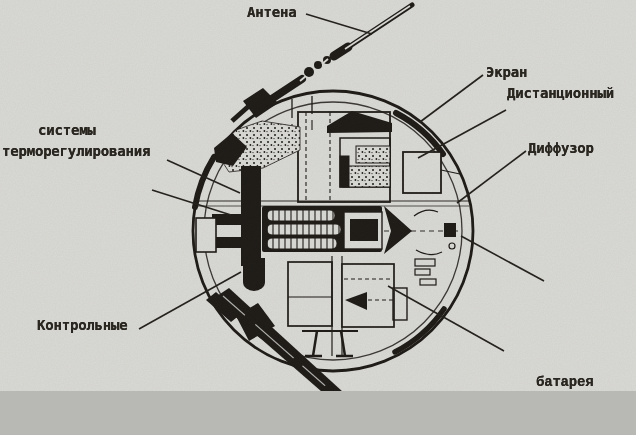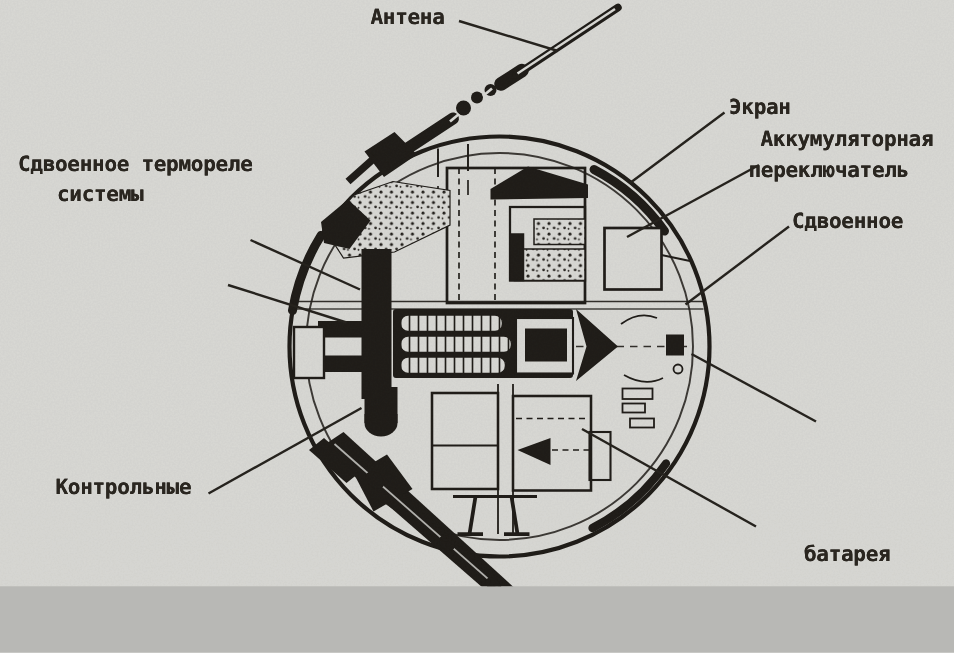--- a/index.html
+++ b/index.html
@@ -171,27 +171,26 @@
       <line x1="139" y1="329" x2="241" y2="272"></line>
     </g>
 
     <rect width="636" height="435" filter="url(#grain)" opacity="0.85"></rect>
   </svg>
 
   <div class="label" style="left:247px;top:4px;">Антена</div>
 
   <div class="label" style="left:486px;top:64px;">Экран</div>
 
-  <div class="label" style="left:507px;top:85px;">Аккумуляторная</div>
-  <div class="label" style="left:499px;top:106px;">переключатель</div>
+  <div class="label" style="left:507px;top:85px;">Дистанционный</div>
 
-  <div class="label" style="left:528px;top:140px;">Сдвоенное</div>
+  <div class="label" style="left:528px;top:140px;">Диффузор</div>
 
 
-  <div class="label" style="left:536px;top:362px;">батарея</div>
+  <div class="label" style="left:536px;top:374px;font-family:Liberation Mono, monospace;">батарея</div>
 
-  <div class="label" style="left:12px;top:102px;">Сдвоенное термореле</div>
   <div class="label" style="left:38px;top:122px;">системы</div>
+  <div class="label" style="left:2px;top:143px;">терморегулирования</div>
 
 
   <div class="label" style="left:37px;top:317px;text-align:center;">Контрольные</div>
 
 </div>
 
 </body></html>

